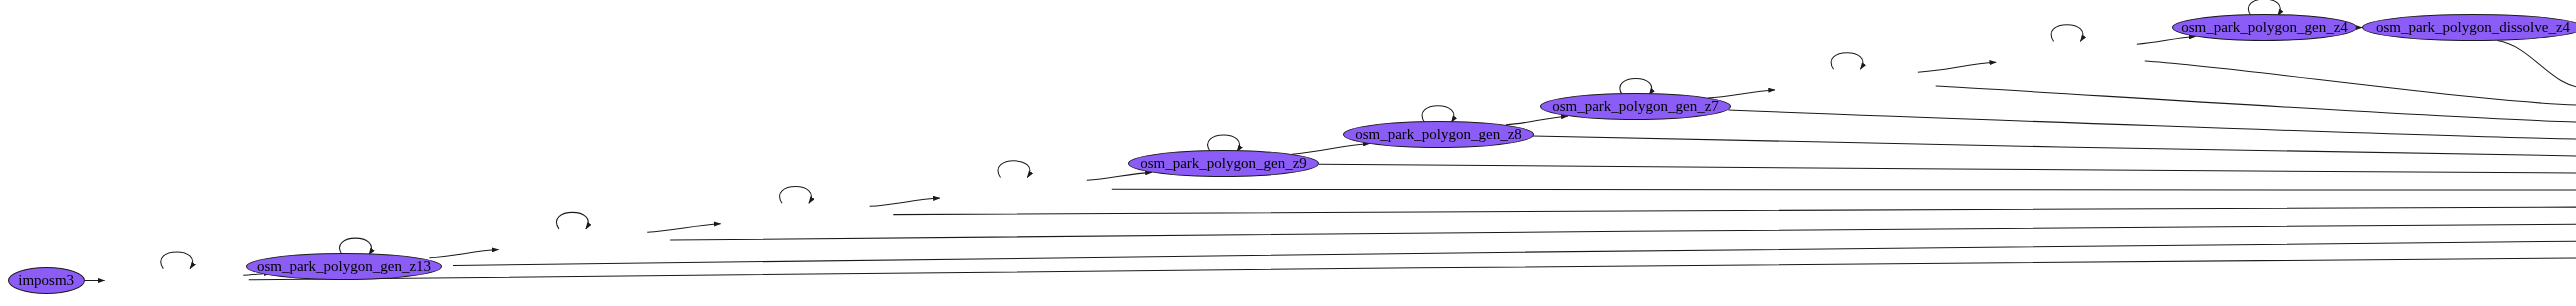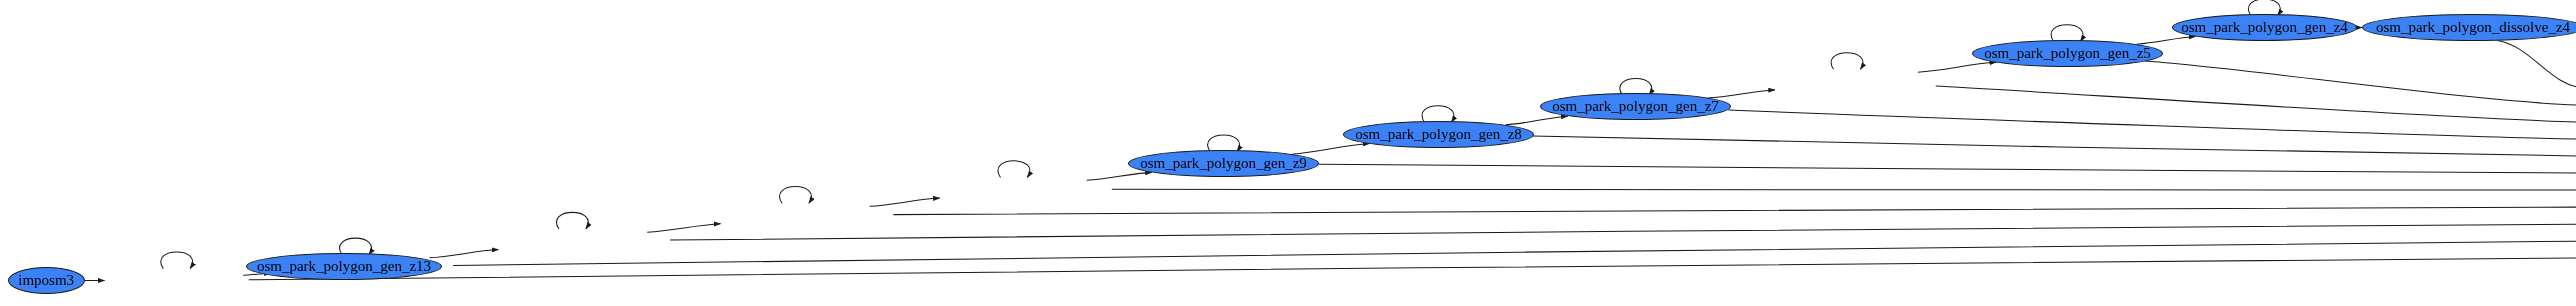--- a/index.html
+++ b/index.html
@@ -4,21 +4,21 @@
 <style>
   html,body{margin:0;padding:0;background:#ffffff;}
   #canvas{
     position:relative;width:2660px;height:307px;background:#ffffff;
     font-family:"Liberation Serif", serif;overflow:hidden;
   }
   #edge-svg{position:absolute;left:0;top:0;width:2660px;height:307px;}
   .edge{fill:none;stroke:#1a1a1a;stroke-width:2;}
   .node{
     position:absolute;border:1px solid #1a1a1a;border-radius:50%;
-    background:#3b82f6;display:flex;align-items:center;justify-content:center;
+    background:#8b5cf6;display:flex;align-items:center;justify-content:center;
     font-size:15px;white-space:nowrap;color:#000;box-sizing:border-box;
   }
   .nlabel{pointer-events:none;}
 </style>
 </head>
 <body>
 
 <div id="canvas">
 
   <svg id="edge-svg" xmlns="http://www.w3.org/2000/svg" viewBox="0 0 5163 595" width="2660" height="307">
@@ -81,23 +81,20 @@
 
   <div class="node" style="left:1343px;top:121px;width:191px;height:27px">
     <span class="nlabel">osm_park_polygon_gen_z8</span>
   </div>
 
   <div class="node" style="left:1540px;top:93px;width:191px;height:27px">
     <span class="nlabel">osm_park_polygon_gen_z7</span>
   </div>
 
 
-  <div class="node" style="left:1972px;top:40px;width:191px;height:27px">
-    <span class="nlabel">osm_park_polygon_gen_z5</span>
-  </div>
 
   <div class="node" style="left:2172px;top:14px;width:185px;height:27px">
     <span class="nlabel">osm_park_polygon_gen_z4</span>
   </div>
 
   <div class="node" style="left:2362px;top:14px;width:222px;height:27px">
     <span class="nlabel">osm_park_polygon_dissolve_z4</span>
   </div>
 
 </div>

